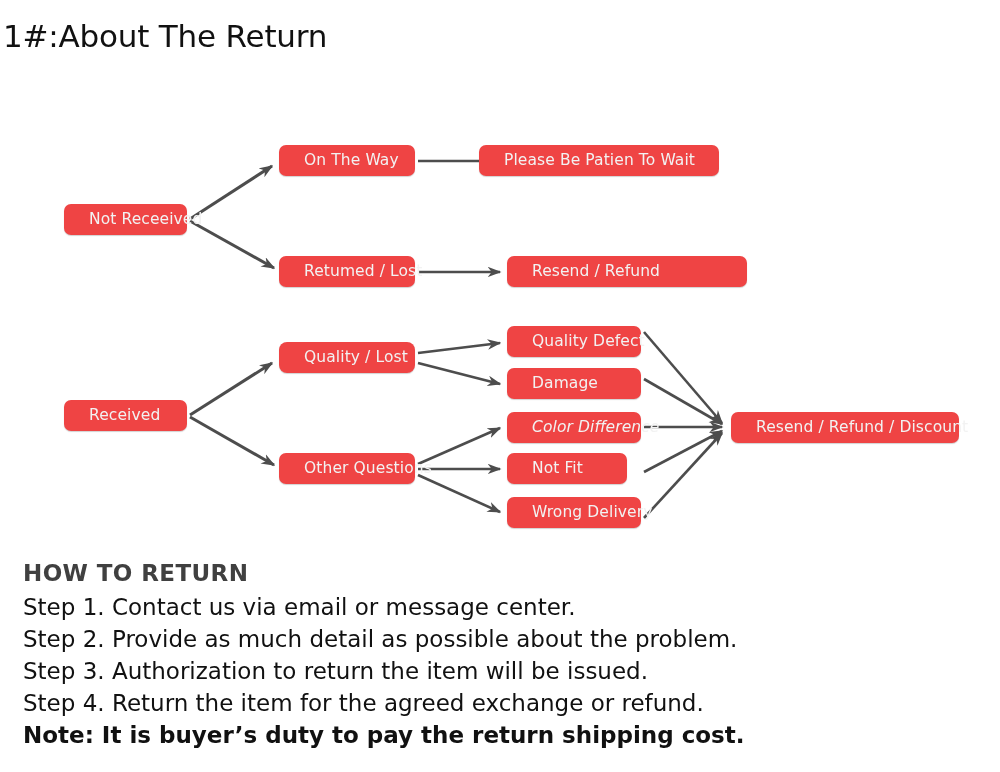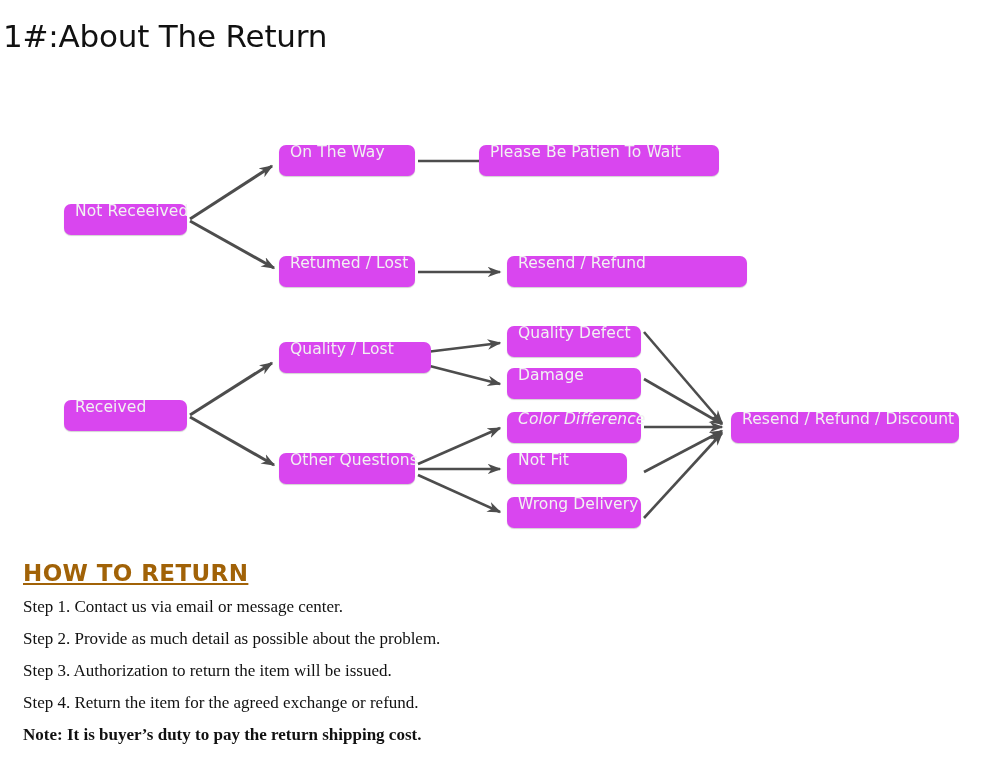--- a/index.html
+++ b/index.html
@@ -39,58 +39,56 @@
   #flow-svg {
     position: absolute;
     left: 0;
     top: 0;
     width: 1000px;
     height: 430px;
   }
   .node {
     position: absolute;
     box-sizing: border-box;
-    background: #d946ef;
+    background: #ef4444;
     color: #f2f2f2;
     border-radius: 7px;
     font-size: 15.5px;
     font-weight: 400;
     line-height: 1;
     display: flex;
-    align-items: flex-start;
-    padding-left: 11px;
+    align-items: center;
+    padding-left: 25px;
     padding-right: 11px;
     white-space: nowrap;
     letter-spacing: 0.1px;
     box-shadow: 0 1px 1px rgba(0,0,0,0.18);
   }
 
   
   #instructions {
     position: absolute;
     left: 23px;
     top: 560px;
     width: 900px;
   }
   #howto-heading {
     font-size: 23px;
     font-weight: 700;
     letter-spacing: 0.4px;
     margin: 0 0 5px 0;
-    color: #a16207;
+    color: #404040;
     line-height: 1.15;
-    text-decoration: underline;
   }
   .step-line {
-    font-size: 17px;
+    font-size: 23px;
     font-weight: 400;
     line-height: 32px;
     color: #111111;
     white-space: nowrap;
-    font-family: Liberation Serif, serif;
   }
   .step-line.note {
     font-weight: 700;
   }
 </style>
 </head>
 <body>
 
 <div id="page-title">1#:About The Return</div>
 
@@ -138,21 +136,21 @@
     </div>
   <div class="node" style="left:279px; top:136px; width:136px; height:31px;">
       <span>Retumed / Lost</span>
     </div>
   <div class="node" style="left:507px; top:136px; width:240px; height:31px;">
       <span>Resend / Refund</span>
     </div>
   <div class="node" style="left:64px;  top:280px; width:123px; height:31px;">
       <span>Received</span>
     </div>
-  <div class="node" style="left:279px; top:222px; width:152px; height:31px;">
+  <div class="node" style="left:279px; top:222px; width:136px; height:31px;border-radius:8px;">
       <span>Quality / Lost</span>
     </div>
   <div class="node" style="left:279px; top:333px; width:136px; height:31px;">
       <span>Other Questions</span>
     </div>
   <div class="node" style="left:507px; top:206px; width:134px; height:31px;">
       <span>Quality Defect</span>
     </div>
   <div class="node" style="left:507px; top:248px; width:134px; height:31px;">
       <span>Damage</span>

